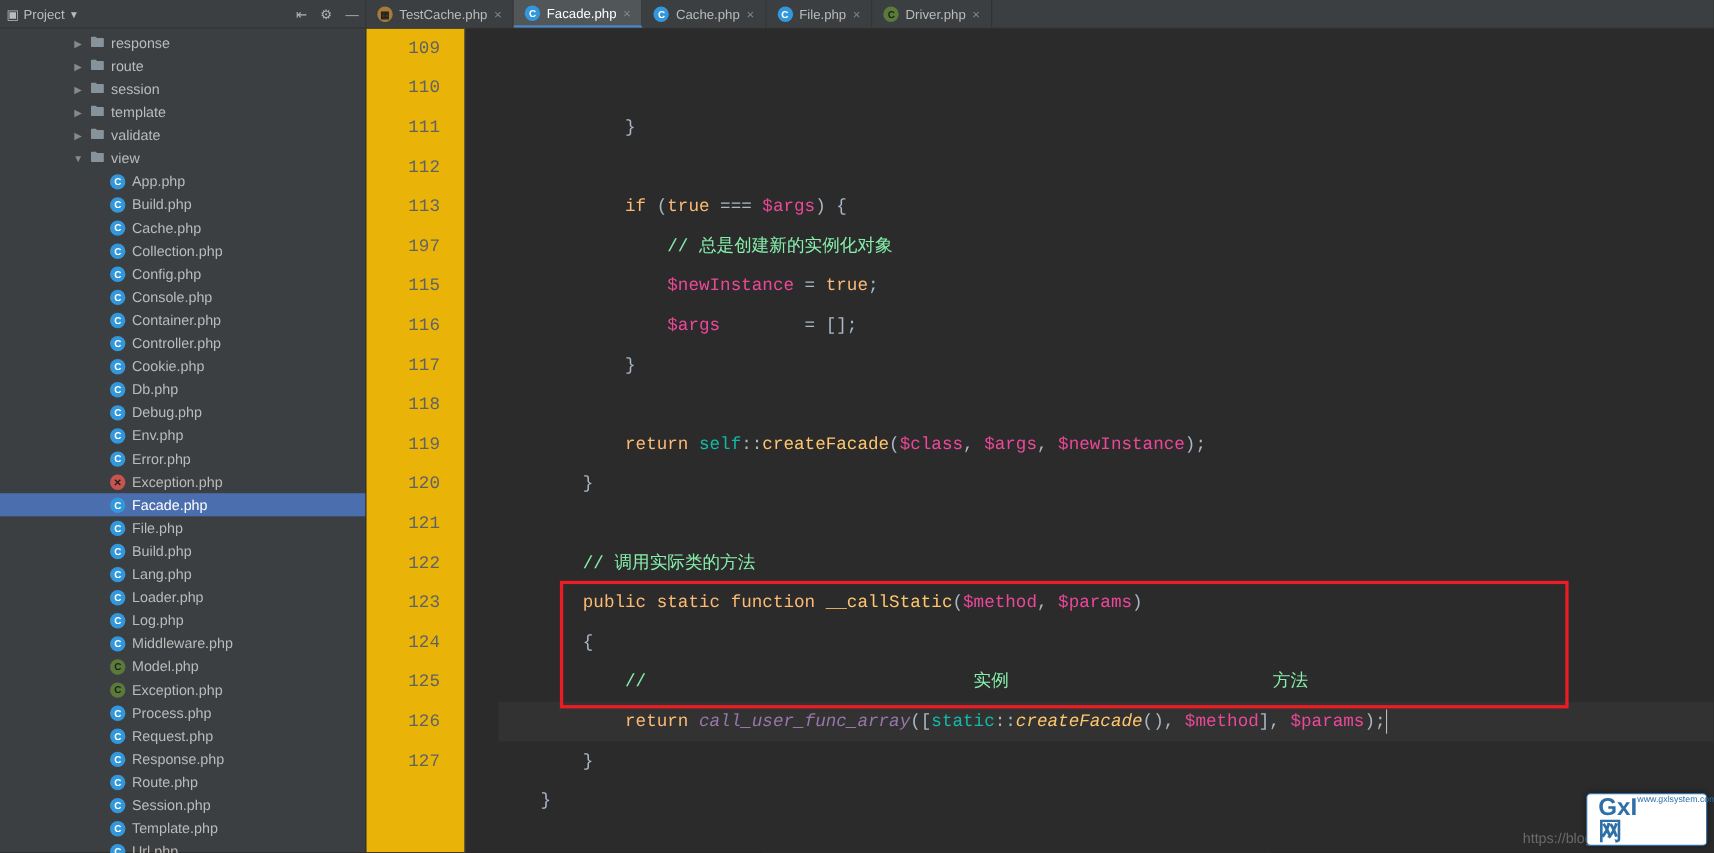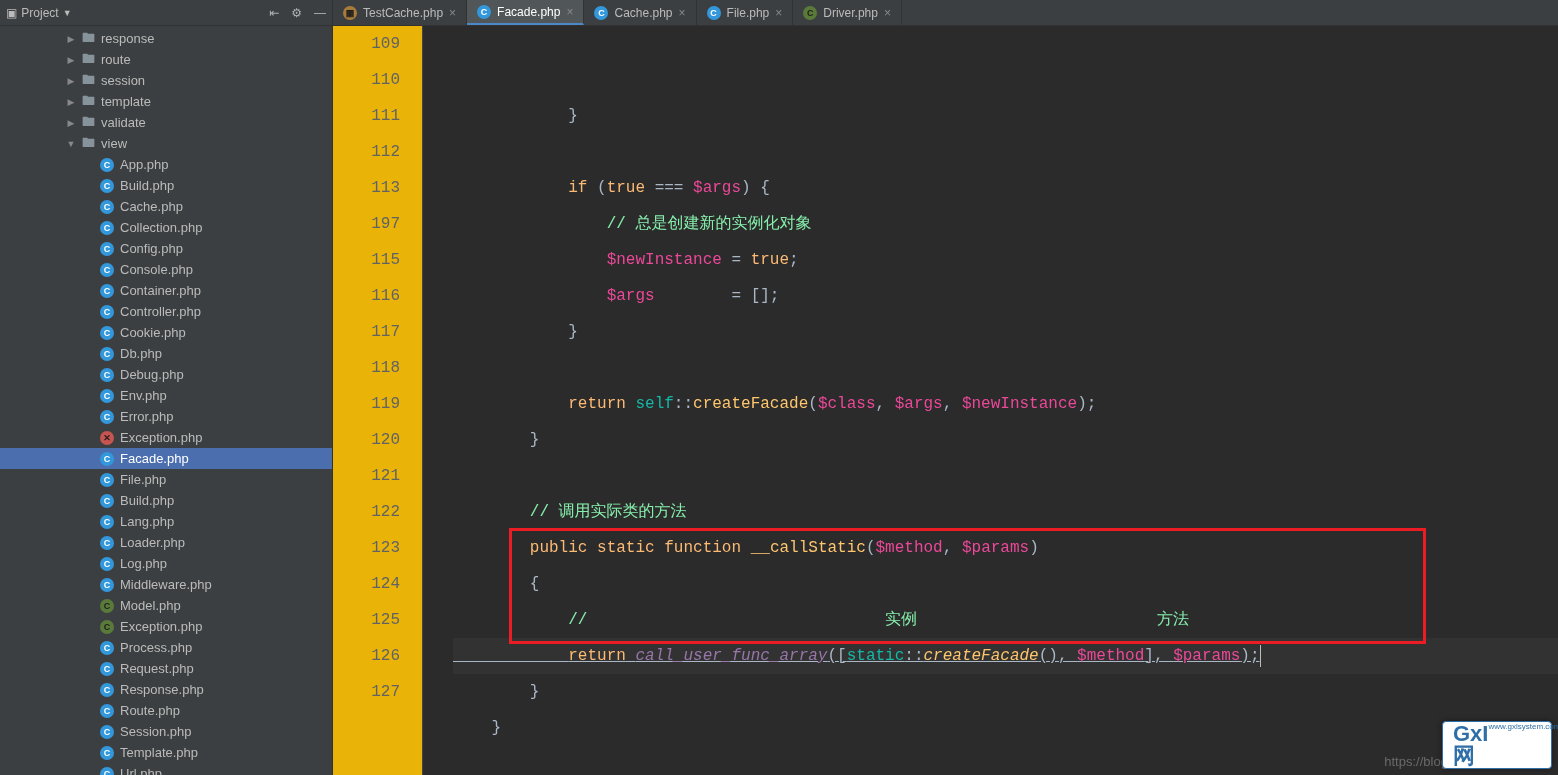--- a/index.html
+++ b/index.html
@@ -103,21 +103,21 @@
     }
     .gutter-line { height: 36px; }
     .code {
       flex: 1;
       padding-left: 30px;
       white-space: pre;
       background: #2b2b2b;
       position: relative;
     }
     .code-line { height: 36px; }
-    .code-line.current { background: #323232; text-decoration: underline; }
+    .code-line.current { background: #323232; }
     .kw { color: #fdba74; }
     .fn-name { color: #ffc66d; }
     .var { color: #ec4899; }
     .str-italic { color: #9876aa; font-style: italic; }
     .const-fn { color: #ffc66d; font-style: italic; }
     .comment { color: #86efac; }
     .static-kw { color: #14b8a6; }
     .red-box {
       position: absolute;
       border: 3px solid #ec1c24;

